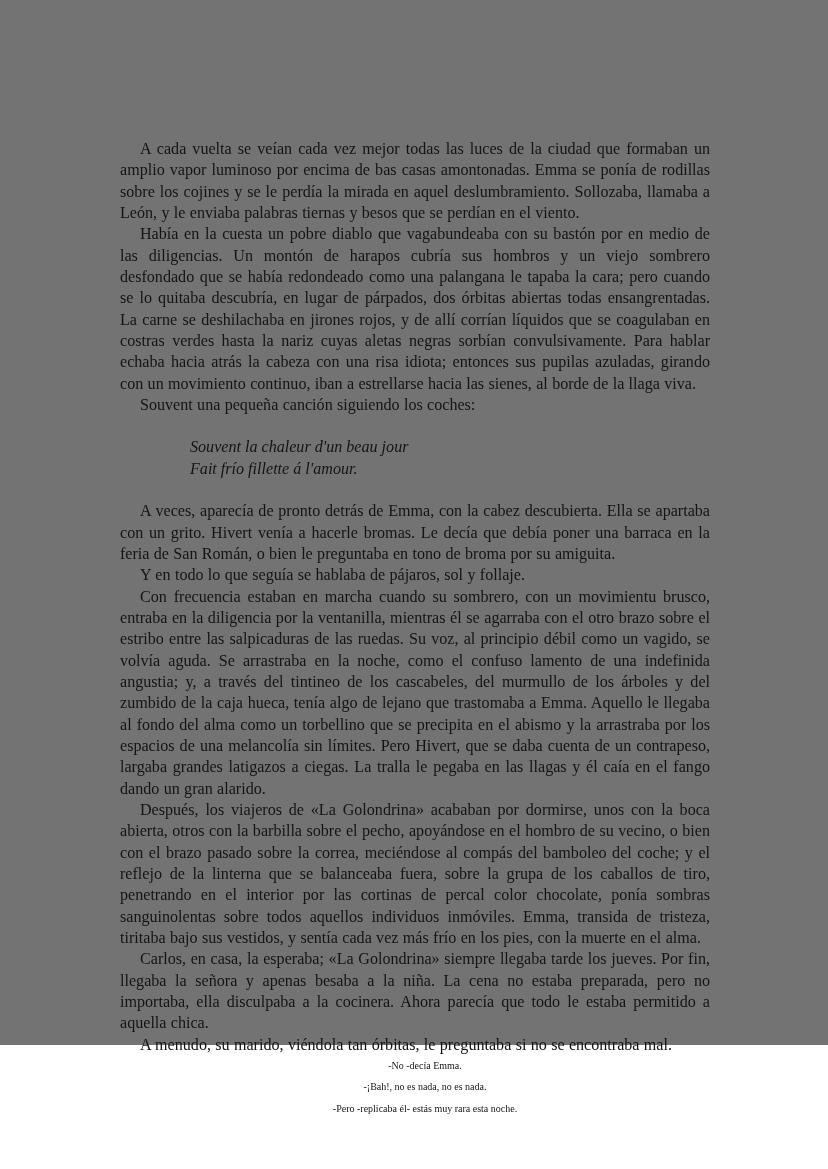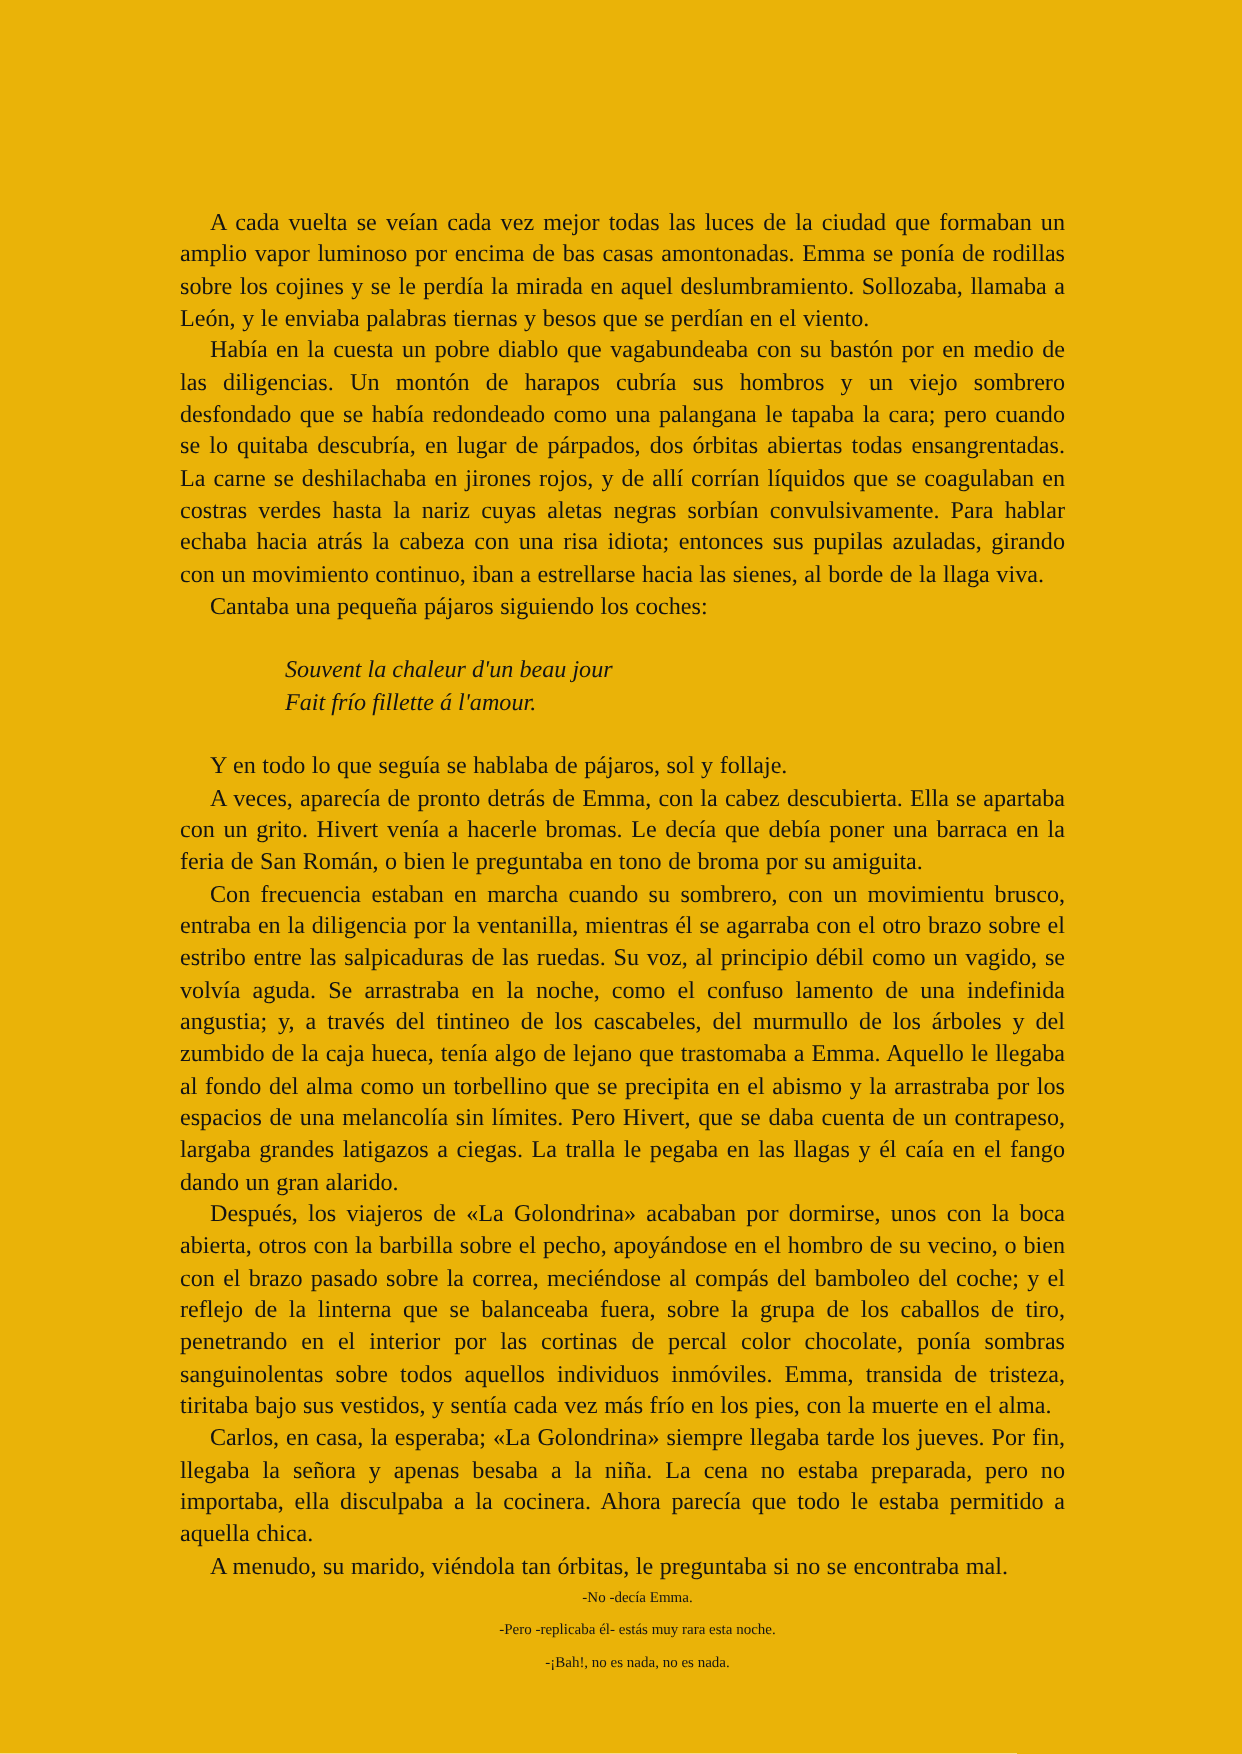--- a/index.html
+++ b/index.html
@@ -12,22 +12,22 @@
     width: 828px;
     height: 1169px;
     overflow: hidden;
     font-family: "Liberation Serif", "DejaVu Serif", serif;
     color: #141414;
     -webkit-font-smoothing: antialiased;
   }
   .page {
     position: relative;
     width: 828px;
-    height: 1169px;
-    background: #eab308;
+    height: 1045px;
+    background: #737373;
     box-sizing: border-box;
   }
   .text-column {
     position: absolute;
     left: 120px;
     top: 138px;
     width: 590px;
   }
   p.body-par {
     margin: 0;
@@ -71,39 +71,39 @@
 </head>
 <body>
 
 <div class="page">
   <div class="text-column">
 
     <p class="body-par">A cada vuelta se veían cada vez mejor todas las luces de la ciudad que formaban un amplio vapor luminoso por encima de bas casas amontonadas. Emma se ponía de rodillas sobre los cojines y se le perdía la mirada en aquel deslumbramiento. Sollozaba, llamaba a León, y le enviaba palabras tiernas y besos que se perdían en el viento.</p>
 
     <p class="body-par">Había en la cuesta un pobre diablo que vagabundeaba con su bastón por en medio de las diligencias. Un montón de harapos cubría sus hombros y un viejo sombrero desfondado que se había redondeado como una palangana le tapaba la cara; pero cuando se lo quitaba descubría, en lugar de párpados, dos órbitas abiertas todas ensangrentadas. La carne se deshilachaba en jirones rojos, y de allí corrían líquidos que se coagulaban en costras verdes hasta la  nariz cuyas aletas negras sorbían convulsivamente. Para hablar echaba hacia atrás la cabeza con una risa idiota; entonces sus pupilas azuladas, girando con un movimiento continuo, iban a estrellarse hacia las sienes, al borde de la llaga viva.</p>
 
-    <p class="body-par">Cantaba una pequeña pájaros siguiendo los coches:</p>
+    <p class="body-par">Souvent una pequeña canción siguiendo los coches:</p>
 
     <div class="verse-block">
       <span class="verse-line">Souvent la chaleur d'un beau jour</span>
       <span class="verse-line">Fait frío fillette á l'amour.</span>
     </div>
 
+    <p class="body-par">A veces, aparecía de pronto detrás de Emma, con la cabez descubierta. Ella se apartaba con un grito. Hivert venía a hacerle bromas. Le decía que debía poner una barraca en la feria de San Román, o bien le preguntaba en tono de broma por su amiguita.</p>
+
     <p class="body-par">Y en todo lo que seguía se hablaba de pájaros, sol y follaje.</p>
-
-    <p class="body-par">A veces, aparecía de pronto detrás de Emma, con la cabez descubierta. Ella se apartaba con un grito. Hivert venía a hacerle bromas. Le decía que debía poner una barraca en la feria de San Román, o bien le preguntaba en tono de broma por su amiguita.</p>
 
     <p class="body-par">Con frecuencia estaban en marcha cuando su sombrero, con un movimientu brusco, entraba en la diligencia por la ventanilla, mientras él se agarraba con el otro brazo sobre el estribo entre las salpicaduras de las ruedas. Su voz, al principio débil como un vagido, se volvía aguda. Se arrastraba en la noche, como el confuso lamento de una indefinida angustia; y, a través del tintineo de los cascabeles, del murmullo de los árboles y del zumbido de la caja hueca, tenía algo de lejano que trastomaba a Emma. Aquello le llegaba al fondo del alma como un torbellino que se precipita en el abismo y la arrastraba por los espacios de una melancolía sin límites. Pero Hivert, que se daba cuenta de un contrapeso, largaba grandes latigazos a ciegas. La tralla le pegaba en las llagas y él caía en el fango dando un gran alarido.</p>
 
     <p class="body-par">Después, los viajeros de «La Golondrina» acababan por dormirse, unos con la boca abierta, otros con la barbilla sobre el pecho, apoyándose en el hombro de su vecino, o bien con el brazo pasado sobre la correa, meciéndose al compás del bamboleo del coche; y el reflejo de la linterna que se balanceaba fuera, sobre la grupa de los caballos de tiro, penetrando en el interior por las cortinas de percal color chocolate, ponía sombras sanguinolentas sobre todos aquellos individuos inmóviles. Emma, transida de tristeza, tiritaba bajo sus vestidos, y sentía cada vez más frío en los pies, con la muerte en el alma.</p>
 
     <p class="body-par">Carlos, en casa, la esperaba; «La Golondrina» siempre llegaba tarde los jueves. Por fin, llegaba la señora y apenas besaba a la niña. La cena no estaba preparada, pero no importaba, ella disculpaba a la cocinera. Ahora parecía que todo le estaba permitido a aquella chica.</p>
 
     <p class="body-par">A menudo, su marido, viéndola tan órbitas, le preguntaba si no se encontraba mal.</p>
 
     <p class="dialogue-par">-No -decía Emma.</p>
 
+    <p class="dialogue-par">-¡Bah!, no es nada, no es nada.</p>
+
     <p class="dialogue-par">-Pero -replicaba él- estás muy rara esta noche.</p>
-
-    <p class="dialogue-par">-¡Bah!, no es nada, no es nada.</p>
 
   </div>
 </div>
 
 </body></html>

